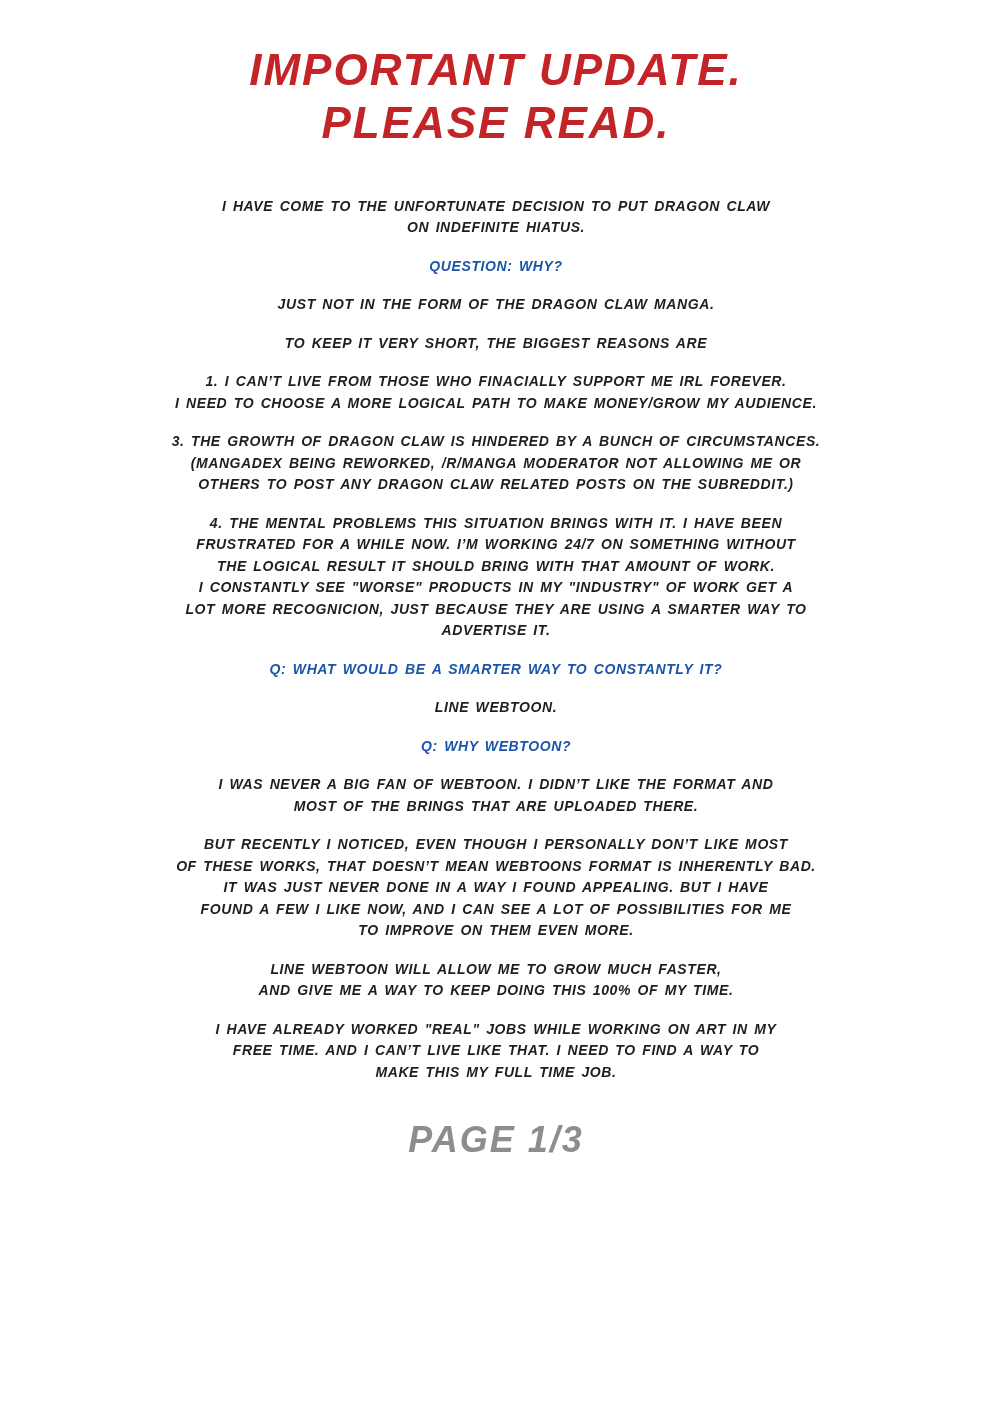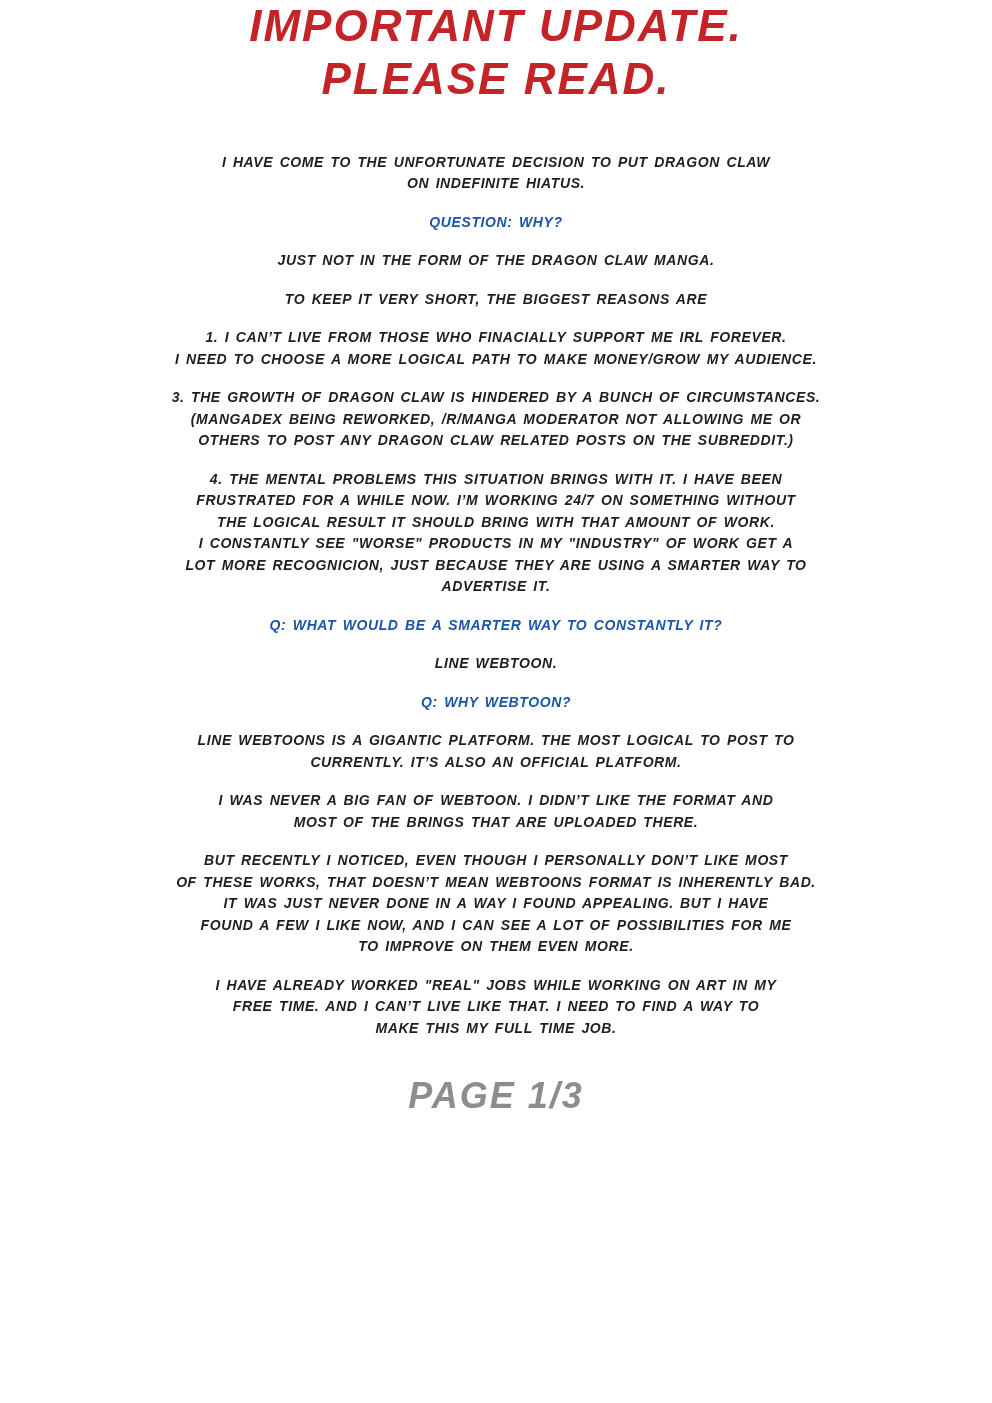--- a/index.html
+++ b/index.html
@@ -16,20 +16,21 @@
   body {
     width: 992px;
     height: 1403px;
     margin: 0 auto;
     font-family: "Liberation Sans", "DejaVu Sans", sans-serif;
     overflow: hidden;
   }
   .page {
     width: 940px;
     margin: 0 auto;
+    padding-top: 44px;
     text-align: center;
   }
   .doc-title {
     color: var(--title-red);
     font-size: 44px;
     font-weight: 700;
     font-style: italic;
     letter-spacing: 2px;
     line-height: 1.2;
     white-space: pre-line;
@@ -78,28 +79,28 @@
 OTHERS TO POST ANY DRAGON CLAW RELATED POSTS ON THE SUBREDDIT.)</p>
   <p class="para">4. THE MENTAL PROBLEMS THIS SITUATION BRINGS WITH IT. I HAVE BEEN
 FRUSTRATED FOR A WHILE NOW. I’M WORKING 24/7 ON SOMETHING WITHOUT
 THE LOGICAL RESULT IT SHOULD BRING WITH THAT AMOUNT OF WORK.
 I CONSTANTLY SEE "WORSE" PRODUCTS IN MY "INDUSTRY" OF WORK GET A
 LOT MORE RECOGNICION, JUST BECAUSE THEY ARE USING A SMARTER WAY TO
 ADVERTISE IT.</p>
   <p class="para question">Q: WHAT WOULD BE A SMARTER WAY TO CONSTANTLY IT?</p>
   <p class="para">LINE WEBTOON.</p>
   <p class="para question">Q: WHY WEBTOON?</p>
-  <p class="para">LINE WEBTOONS IS A GIGANTIC PLATFORM. THE MOST LOGICAL TO POST TO
-CURRENTLY. IT’S ALSO AN OFFICIAL PLATFORM.</p>
   <p class="para">I WAS NEVER A BIG FAN OF WEBTOON. I DIDN’T LIKE THE FORMAT AND
 MOST OF THE BRINGS THAT ARE UPLOADED THERE.</p>
   <p class="para">BUT RECENTLY I NOTICED, EVEN THOUGH I PERSONALLY DON’T LIKE MOST
 OF THESE WORKS, THAT DOESN’T MEAN WEBTOONS FORMAT IS INHERENTLY BAD.
 IT WAS JUST NEVER DONE IN A WAY I FOUND APPEALING. BUT I HAVE
 FOUND A FEW I LIKE NOW, AND I CAN SEE A LOT OF POSSIBILITIES FOR ME
 TO IMPROVE ON THEM EVEN MORE.</p>
+  <p class="para">LINE WEBTOON WILL ALLOW ME TO GROW MUCH FASTER,
+AND GIVE ME A WAY TO KEEP DOING THIS 100% OF MY TIME.</p>
   <p class="para">I HAVE ALREADY WORKED "REAL" JOBS WHILE WORKING ON ART IN MY
 FREE TIME. AND I CAN’T LIVE LIKE THAT. I NEED TO FIND A WAY TO
 MAKE THIS MY FULL TIME JOB.</p>
 
   <div class="page-indicator">PAGE 1/3</div>
 
 </div>
 
 </body></html>

